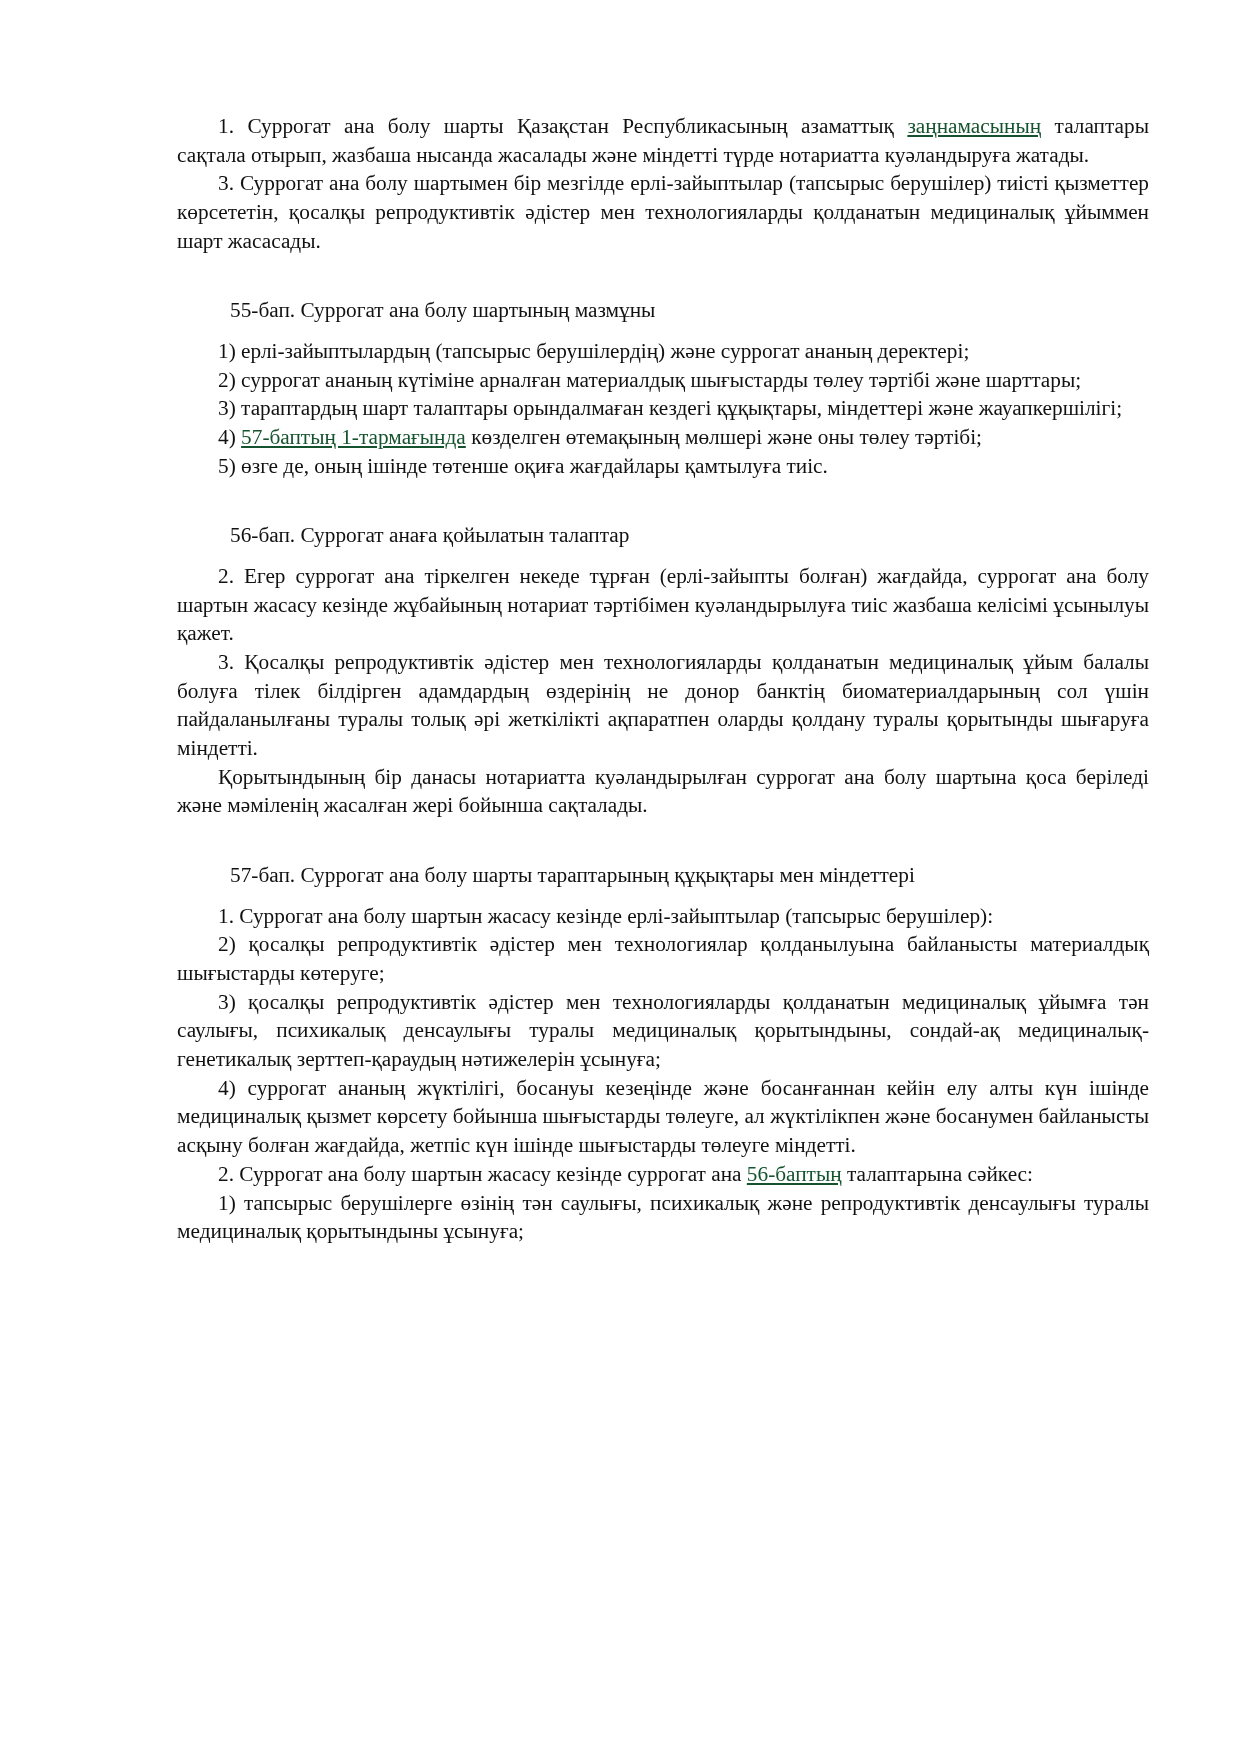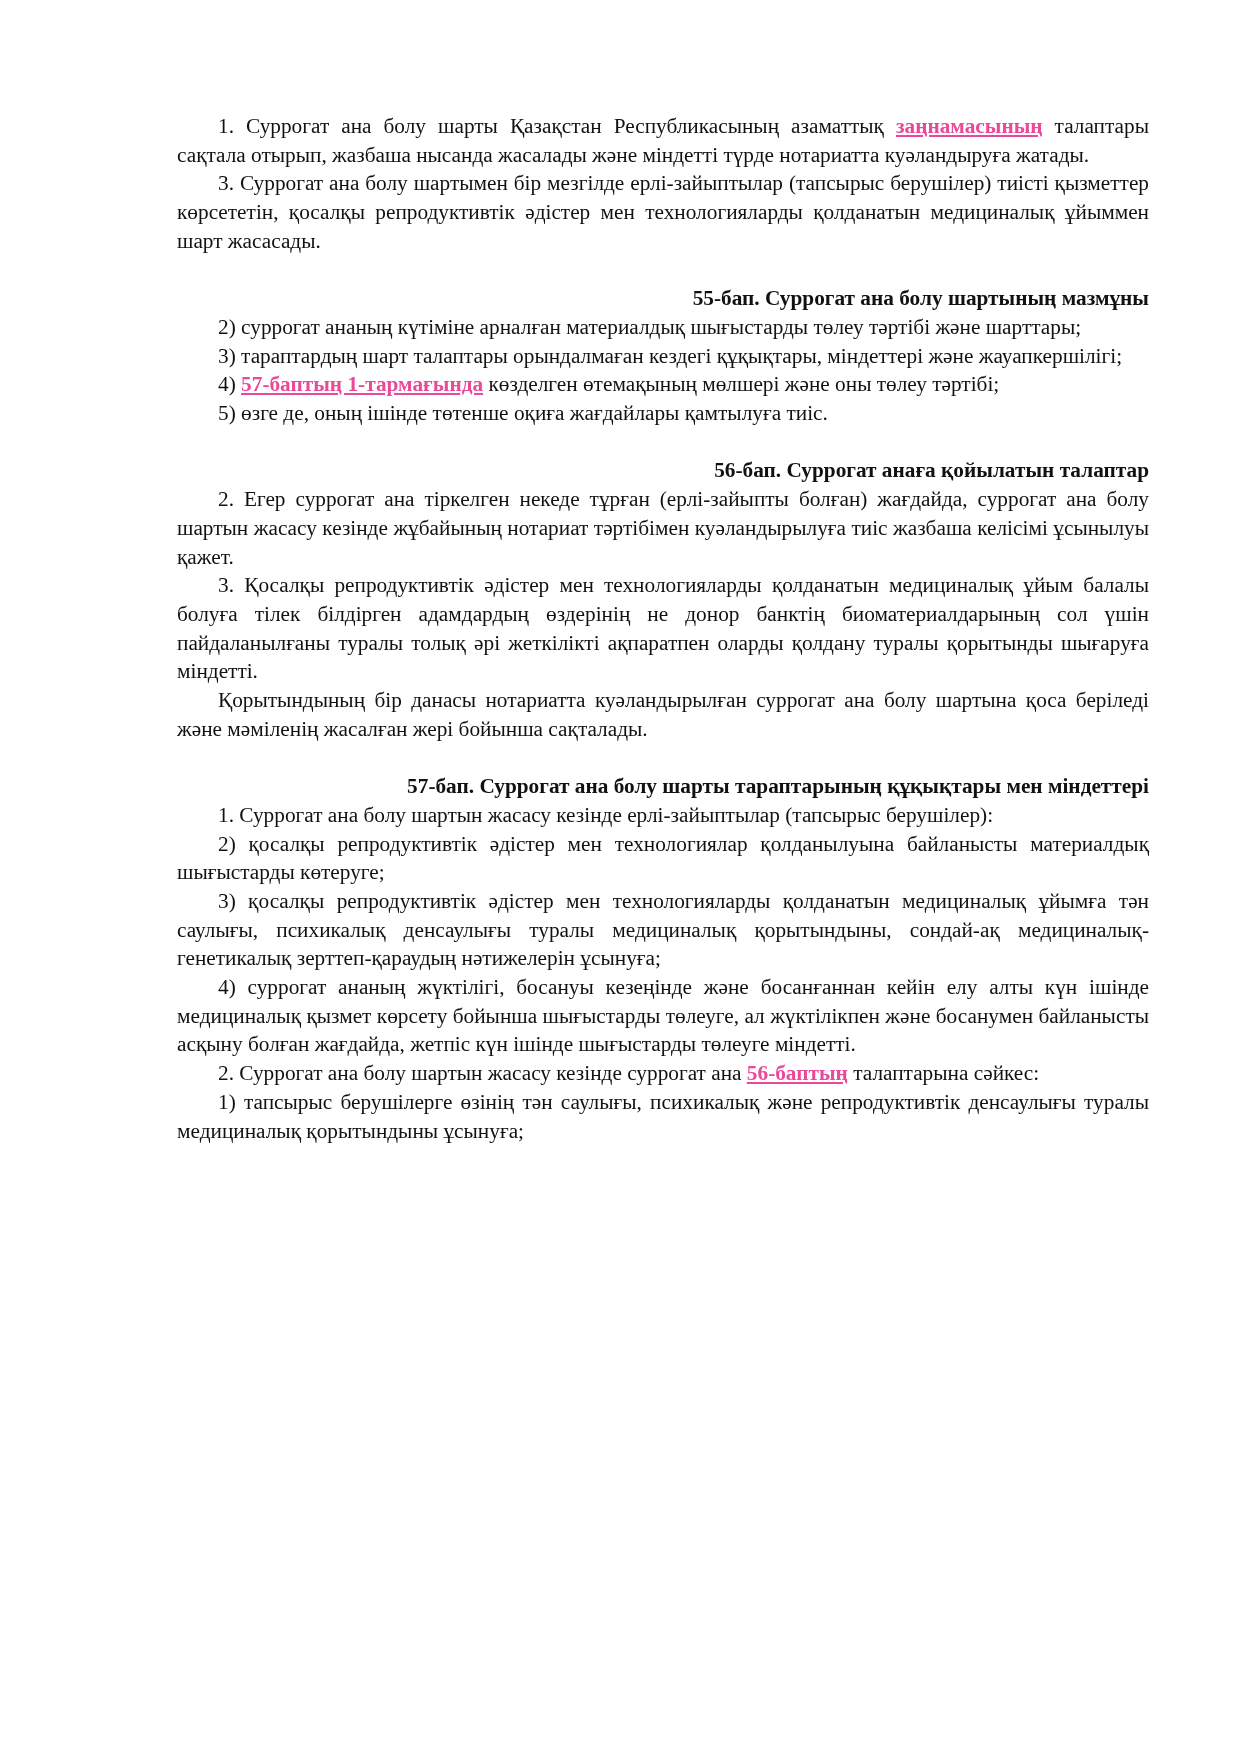--- a/index.html
+++ b/index.html
@@ -22,46 +22,46 @@
     font-size: 21.3px;
     line-height: 28.7px;
     color: #111111;
   }
   .p {
     margin: 0;
     text-indent: 41px;
     text-align: justify;
   }
   .heading {
-    margin: 0;
+    margin: 12px;
     text-indent: 41px;
-    font-weight: bold;
-    text-align: right;
+    font-weight: normal;
   }
   .gap {
     height: 28.7px;
   }
   a.ref {
-    color: #ec4899;
-    font-weight: bold;
+    color: #14532d;
+    font-weight: normal;
     text-decoration: underline;
     text-underline-offset: 2px;
   }
 </style>
 </head>
 <body>
 
 <div class="page">
 
   <p class="p"><span>1. Суррогат ана болу шарты Қазақстан Республикасының азаматтық </span><a class="ref" href="#">заңнамасының</a><span> талаптары сақтала отырып, жазбаша нысанда жасалады және міндетті түрде нотариатта куәландыруға жатады.</span></p>
   <p class="p">3. Суррогат ана болу шартымен бір мезгілде ерлі-зайыптылар (тапсырыс берушілер) тиісті қызметтер көрсететін, қосалқы репродуктивтік әдістер мен технологияларды қолданатын медициналық ұйыммен шарт жасасады.</p>
 
   <div class="gap"></div>
 
   <p class="heading">55-бап. Суррогат ана болу шартының мазмұны</p>
+  <p class="p">1) ерлі-зайыптылардың (тапсырыс берушілердің) және суррогат ананың деректері;</p>
   <p class="p">2) суррогат ананың күтіміне арналған материалдық шығыстарды төлеу тәртібі және шарттары;</p>
   <p class="p">3) тараптардың шарт талаптары орындалмаған кездегі құқықтары, міндеттері және жауапкершілігі;</p>
   <p class="p"><span>4) </span><a class="ref" href="#">57-баптың 1-тармағында</a><span> көзделген өтемақының мөлшері және оны төлеу тәртібі;</span></p>
   <p class="p">5) өзге де, оның ішінде төтенше оқиға жағдайлары қамтылуға тиіс.</p>
 
   <div class="gap"></div>
 
   <p class="heading">56-бап. Суррогат анаға қойылатын талаптар</p>
   <p class="p">2. Егер суррогат ана тіркелген некеде тұрған (ерлі-зайыпты болған) жағдайда, суррогат ана болу шартын жасасу кезінде жұбайының нотариат тәртібімен куәландырылуға тиіс жазбаша келісімі ұсынылуы қажет.</p>
   <p class="p">3. Қосалқы репродуктивтік әдістер мен технологияларды қолданатын медициналық ұйым балалы болуға тілек білдірген адамдардың өздерінің не донор банктің биоматериалдарының сол үшін пайдаланылғаны туралы толық әрі жеткілікті ақпаратпен оларды қолдану туралы қорытынды шығаруға міндетті.</p>

